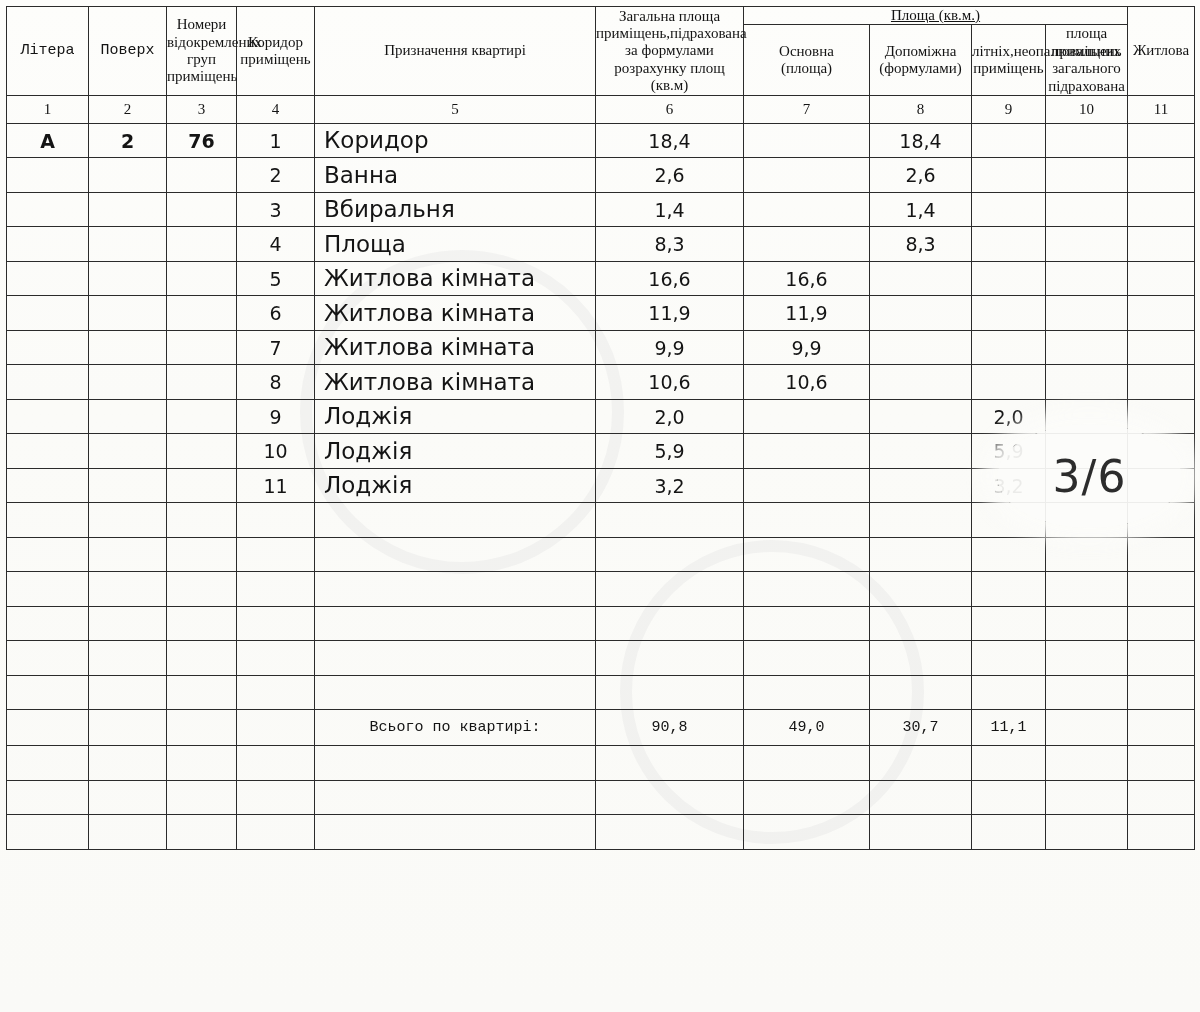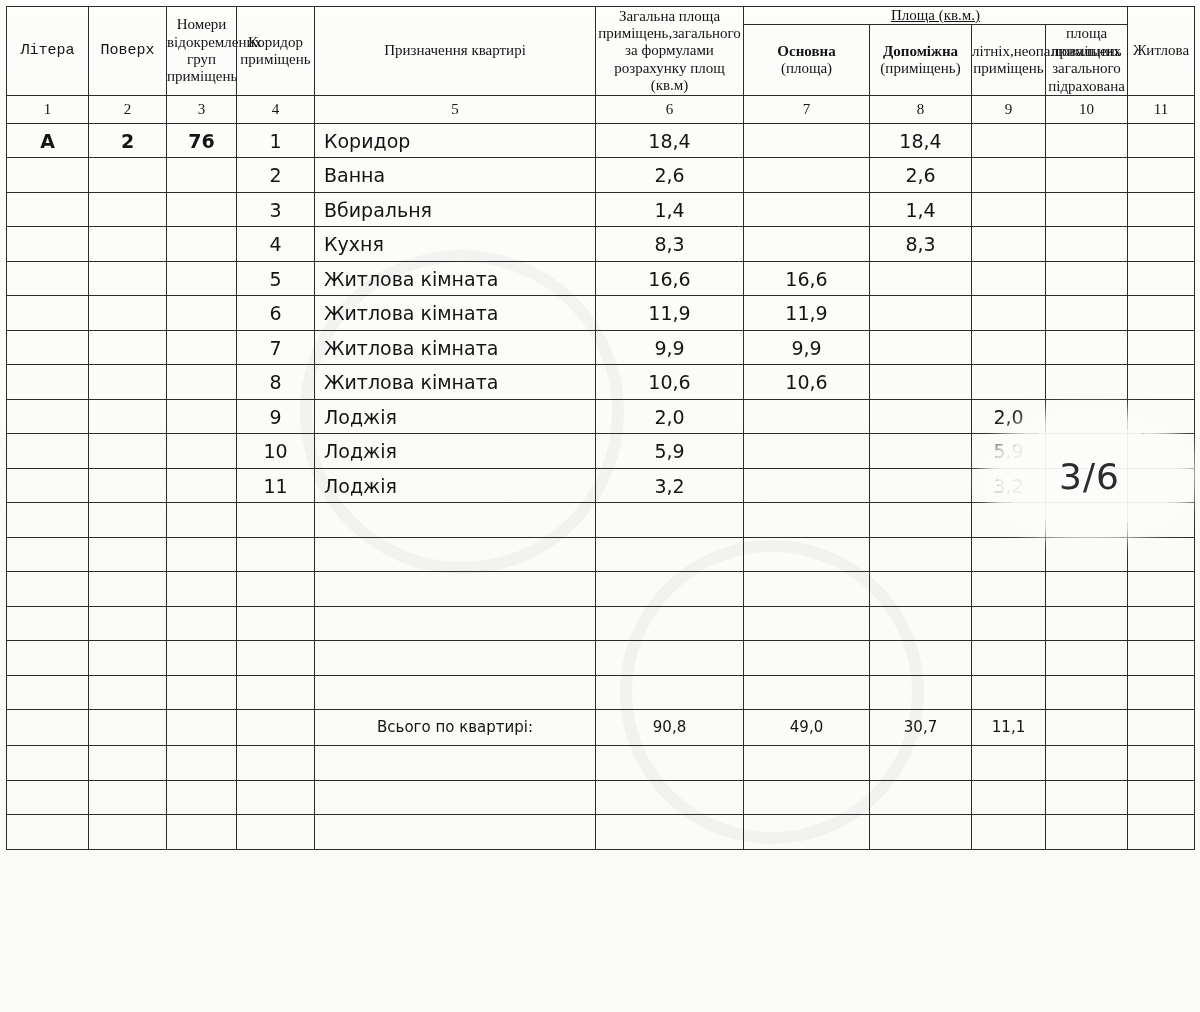--- a/index.html
+++ b/index.html
@@ -73,47 +73,48 @@
     font-size: 15.5px;
     vertical-align: middle;
     text-decoration: underline;
   }
   .sub-hdr {
     padding: 4px 2px 6px 2px;
     font-size: 14.5px;
     line-height: 1.2;
     vertical-align: top;
   }
-  .sub-hdr b { font-weight: bold; margin-top: 10px; }
+  .sub-hdr b { font-weight: normal; margin-top: 10px; }
   .numrow td {
     height: 27px;
     font-size: 15px;
   }
   .datarow td {
     height: 33.5px;
   }
   .datarow td.val,
   .datarow td.idx {
     font-family: "DejaVu Sans", sans-serif;
     font-size: 19px;
   }
   .datarow td.name {
     text-align: left;
     padding-left: 9px;
     font-family: "DejaVu Sans", sans-serif;
-    font-size: 19px;
+    font-size: 23px;
   }
   .datarow td.firstcol {
     font-family: "DejaVu Sans", sans-serif;
     font-size: 19px;
     font-weight: bold;
   }
   .emptyrow td { height: 33.5px; }
   .totalrow td {
     height: 35px;
+    font-family: Liberation Mono, monospace;
   }
   .total-label {
     text-align: right;
     padding-right: 10px;
     font-family: "DejaVu Sans", sans-serif;
     font-size: 19px;
     font-weight: bold;
   }
   .total-val {
     font-family: "DejaVu Sans", sans-serif;
@@ -125,21 +126,21 @@
     right: 18px;
     top: 424px;
     width: 185px;
     height: 104px;
     border-radius: 50%/50%;
     background: rgba(252,252,250,0.93);
     display: flex;
     align-items: center;
     justify-content: center;
     font-family: "DejaVu Sans", sans-serif;
-    font-size: 36px;
+    font-size: 44px;
     color: #2c2c2c;
     letter-spacing: 1px;
     box-shadow: 0 0 18px 16px rgba(252,252,250,0.9);
     pointer-events: none;
   }
   .watermark {
     position: absolute;
     pointer-events: none;
     opacity: 0.055;
     border-radius: 50%;
@@ -171,33 +172,33 @@
           <col class="c11">
       </colgroup>
       <tbody>
 
         <tr>
           <td class="hdr-cell mid" rowspan="2">Літера</td>
           <td class="hdr-cell mid" rowspan="2">Поверх</td>
           <td class="hdr-cell hdr-top" rowspan="2">Номери відокремлених груп приміщень</td>
           <td class="hdr-cell hdr-top" rowspan="2">Коридор приміщень</td>
           <td class="hdr-cell hdr-top" rowspan="2">Призначення квартирі</td>
-          <td class="hdr-cell hdr-top" rowspan="2">Загальна площа приміщень,загального за формулами розрахунку площ (кв.м)</td>
+          <td class="hdr-cell hdr-top" rowspan="2">Загальна площа приміщень,підрахована за формулами розрахунку площ (кв.м)</td>
           <td class="group-title" colspan="4">Площа (кв.м.)</td>
           <td class="hdr-cell hdr-top" rowspan="2">Житлова</td>
         </tr>
 
         <tr>
           <td class="sub-hdr">
             <b>Основна</b><br>
             <span>(площа)</span>
           </td>
           <td class="sub-hdr">
             <b>Допоміжна</b><br>
-            <span>(приміщень)</span>
+            <span>(формулами)</span>
           </td>
           <td class="sub-hdr">літніх,неопалювальних приміщень</td>
           <td class="sub-hdr">площа приміщень загального підрахована</td>
         </tr>
 
         <tr class="numrow">
           <td>1</td>
           <td>2</td>
           <td>3</td>
           <td>4</td>
@@ -249,21 +250,21 @@
             <td class="val">1,4</td>
             <td class="val"></td>
             <td class="val"></td>
             <td class="val"></td>
           </tr>
           <tr class="datarow">
             <td class="firstcol"></td>
             <td class="firstcol"></td>
             <td class="firstcol"></td>
             <td class="idx">4</td>
-            <td class="name">Кухня</td>
+            <td class="name">Площа</td>
             <td class="val">8,3</td>
             <td class="val"></td>
             <td class="val">8,3</td>
             <td class="val"></td>
             <td class="val"></td>
             <td class="val"></td>
           </tr>
           <tr class="datarow">
             <td class="firstcol"></td>
             <td class="firstcol"></td>

